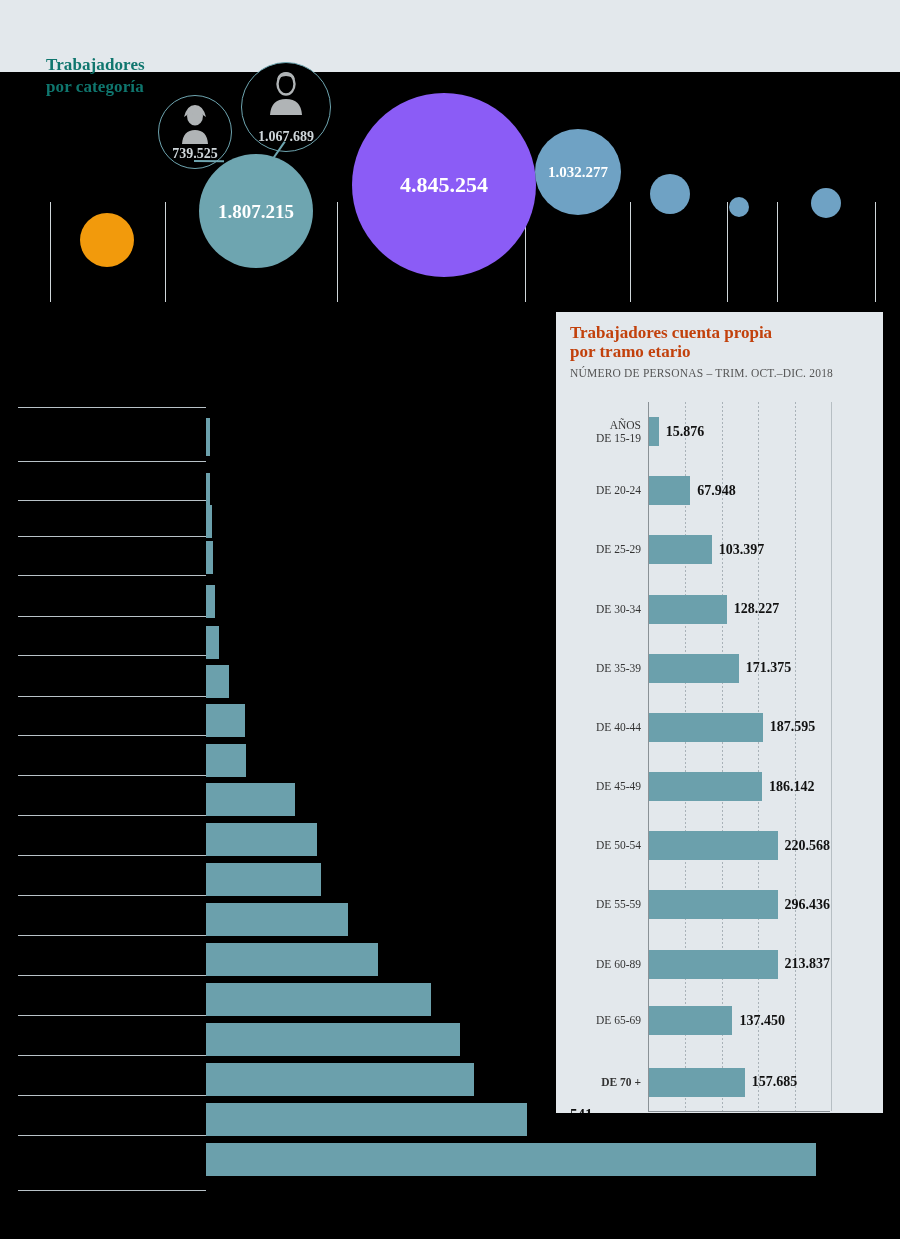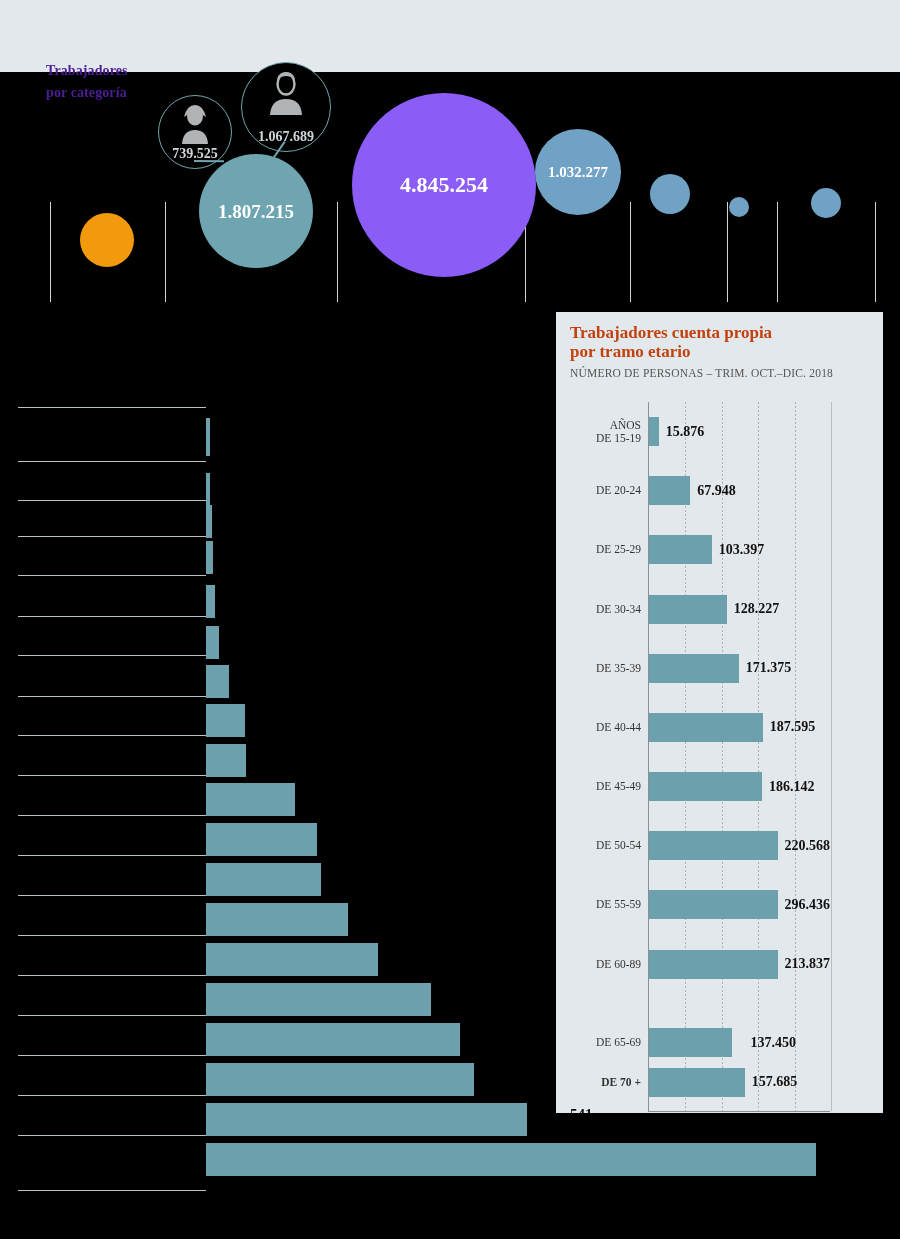--- a/index.html
+++ b/index.html
@@ -8,24 +8,24 @@
     font-family:"Liberation Sans", sans-serif;
   }
   .stage{position:absolute;inset:0;background:#000;}
 
   
   .header-band{
     position:absolute;left:0;top:0;width:900px;height:72px;
     background:#e3e8ec;
   }
   .header-title{
-    position:absolute;left:46px;top:60px;width:420px;
+    position:absolute;left:46px;top:54px;width:420px;
     font-family:"Liberation Serif", serif;
-    font-weight:bold;font-size:14px;line-height:22px;
-    color:#4c1d95;letter-spacing:.1px;
+    font-weight:bold;font-size:17px;line-height:22px;
+    color:#0f766e;letter-spacing:.1px;
     white-space:pre-line;
   }
 
   
   .bubble-area{position:absolute;left:0;top:72px;width:900px;height:230px;}
   .tick{position:absolute;bottom:0;width:1px;background:#cfd6da;}
   .bubble{
     position:absolute;border-radius:50%;
     display:flex;align-items:center;justify-content:center;
     color:#fff;font-family:"Liberation Serif", serif;font-weight:bold;
@@ -247,21 +247,21 @@
         <div class="row" style="top: 473.333px; height: 59.1667px;">
           <div class="cat">DE 55-59</div>
           <div class="bar" style="width: 146.031px; background: rgb(107, 160, 172);"></div>
           <div class="bar-val">296.436</div>
         </div>
         <div class="row" style="top: 532.5px; height: 59.1667px;">
           <div class="cat">DE 60-89</div>
           <div class="bar" style="width: 129.728px; background: rgb(107, 160, 172);"></div>
           <div class="bar-val">213.837</div>
         </div>
-        <div class="row" style="top: 611px; height: 59.1667px; gap: 11px;">
+        <div class="row" style="top: 589px; height: 59.1667px;">
           <div class="cat">DE 65-69</div>
           <div class="bar" style="width: 83.3863px; background: rgb(107, 160, 172);"></div>
           <div class="bar-val">137.450</div>
         </div>
         <div class="row" style="top: 650.833px; height: 59.1667px;">
           <div class="cat" style="font-weight: bold;">DE 70 +</div>
           <div class="bar" style="width: 95.6622px; background: rgb(107, 160, 172);"></div>
           <div class="bar-val">157.685</div>
         </div>
       </div>

